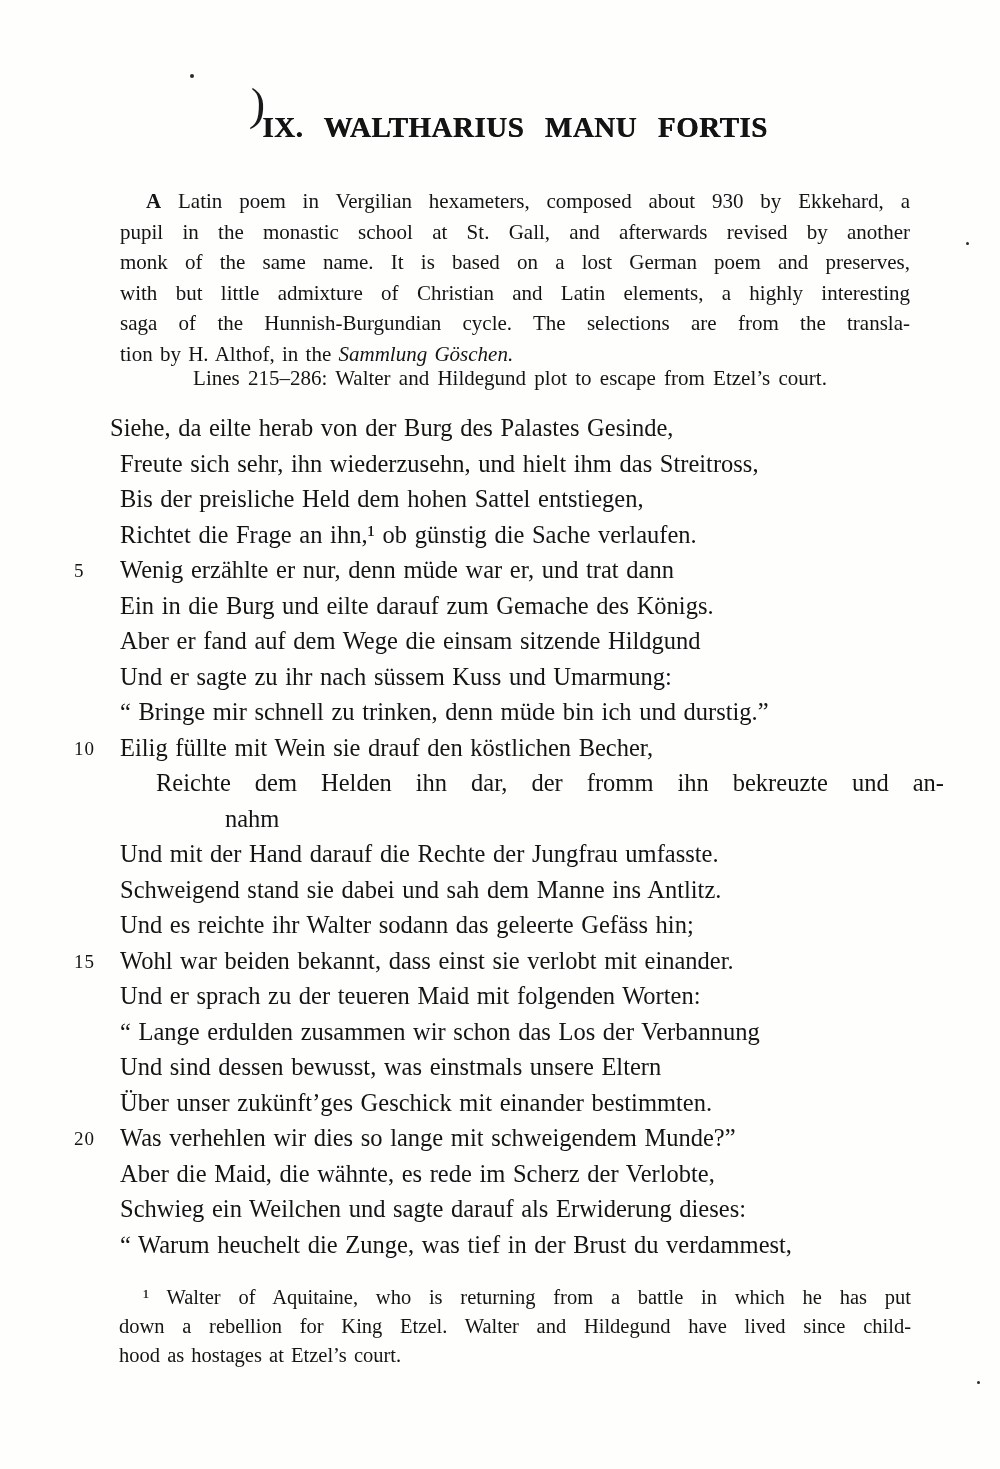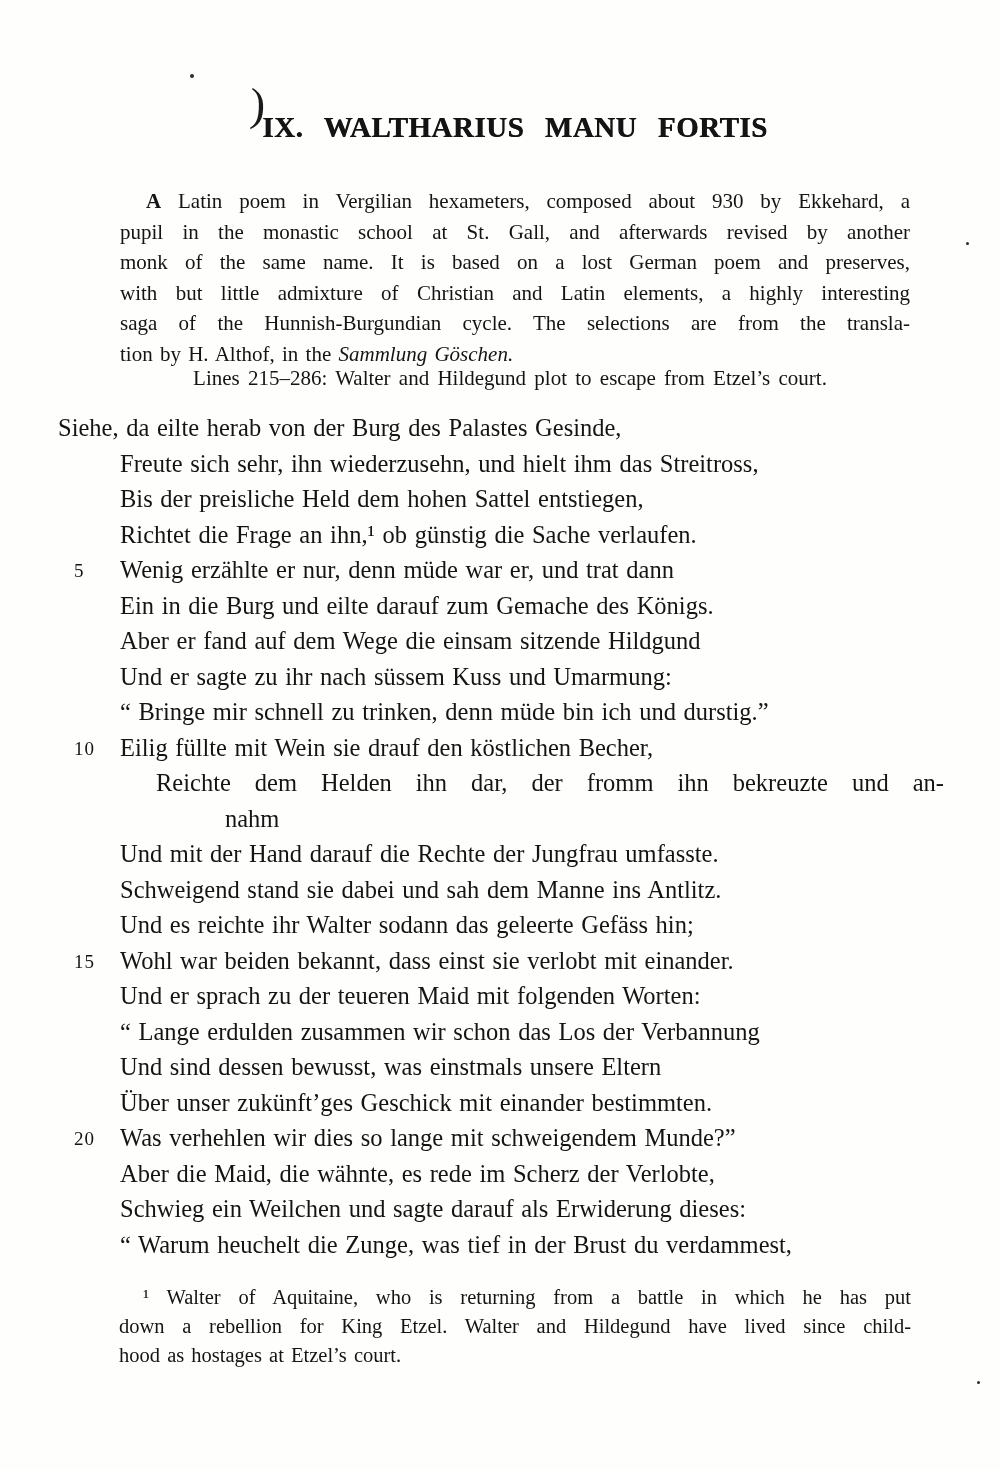--- a/index.html
+++ b/index.html
@@ -87,21 +87,21 @@
     word-spacing: 1.5px;
     white-space: nowrap;
   }
   .pline .lnum {
     position: absolute;
     left: 74px;
     top: 1px;
     font-size: 19px;
     letter-spacing: 1px;
   }
-  .pline.first-indent { padding-left: 58px; }
+  .pline.first-indent { padding-left: 110px; }
   .pline.continuation { padding-left: 225px; }
   .pline.justify .ptext {
     display: block;
     width: 788px;
     text-align: justify;
     text-align-last: justify;
     white-space: normal;
     margin-left: 36px;
   }
 

